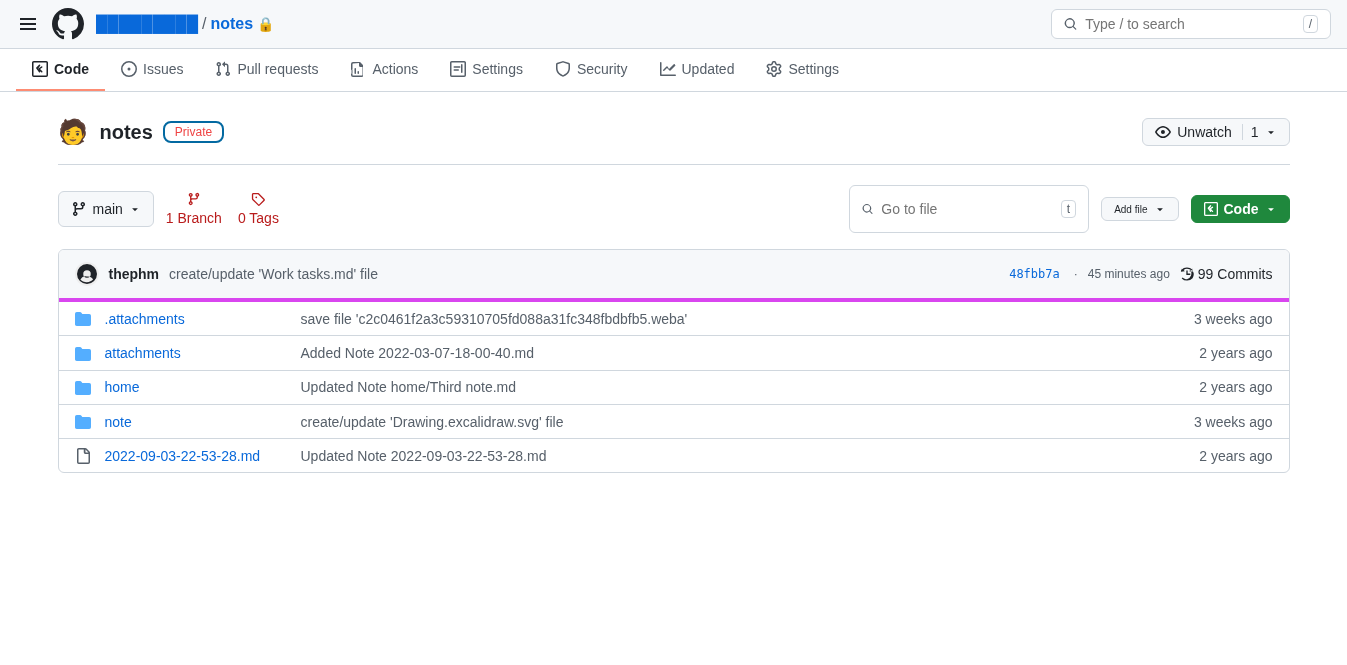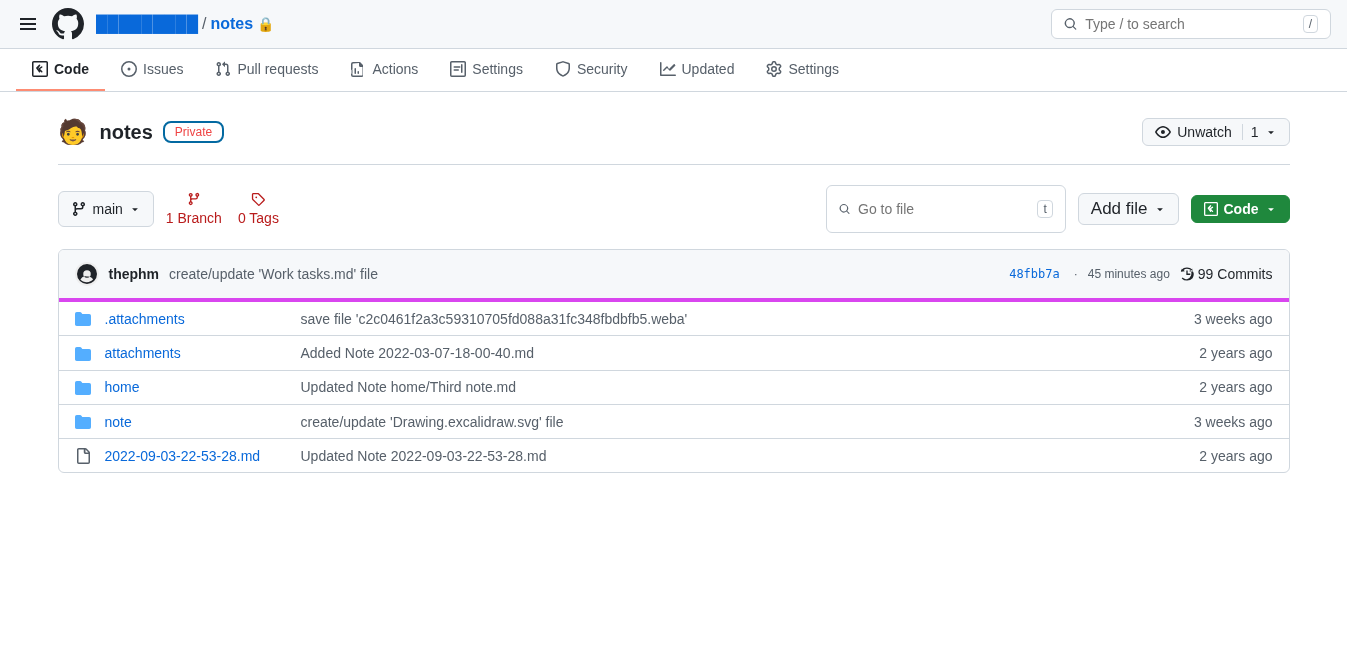--- a/index.html
+++ b/index.html
@@ -38,21 +38,21 @@
 
     
     .toolbar { display: flex; align-items: center; gap: 12px; margin-bottom: 16px; }
     .branch-btn { display: flex; align-items: center; gap: 6px; border: 1px solid #d0d7de; border-radius: 6px; padding: 9px 12px; font-size: 14px; cursor: pointer; background: #f6f8fa; }
     .branch-meta { display: flex; align-items: center; gap: 16px; color: #0969da; font-size: 14px; }
     .branch-meta a { color: #b91c1c; text-decoration: none; display: flex; align-items: center; gap: 4px; flex-direction: column; }
     .spacer { flex: 1; }
     .goto-file { display: flex; align-items: center; gap: 8px; border: 1px solid #d0d7de; border-radius: 6px; padding: 14px 12px; background: #fff; width: 240px; }
     .goto-file input { border: none; outline: none; background: transparent; color: #57606a; font-size: 14px; width: 100%; }
     .goto-shortcut { border: 1px solid #d0d7de; border-radius: 4px; padding: 1px 5px; font-size: 12px; color: #57606a; }
-    .add-file-btn { display: flex; align-items: center; gap: 6px; border: 1px solid #d0d7de; border-radius: 6px; padding: 5px 12px; font-size: 17px; cursor: pointer; background: #f6f8fa; }
+    .add-file-btn { display: flex; align-items: center; gap: 6px; border: 1px solid #d0d7de; border-radius: 6px; padding: 5px 12px; font-size: 10px; cursor: pointer; background: #f6f8fa; }
     .code-btn { display: flex; align-items: center; gap: 6px; border: 1px solid #1f883d; border-radius: 6px; padding: 5px 12px; font-size: 14px; cursor: pointer; background: #1f883d; color: #fff; font-weight: 600; }
 
     
     .file-table { border: 1px solid #d0d7de; border-radius: 6px; overflow: hidden; }
     .commit-bar { display: flex; align-items: center; gap: 10px; padding: 12px 16px; background: #f6f8fa; border-bottom: 4px solid #d946ef; }
     .commit-avatar { width: 24px; height: 24px; border-radius: 50%; background: #eee; display: flex; align-items: center; justify-content: center; }
     .commit-author { font-weight: 600; color: #1f2328; }
     .commit-message { color: #57606a; flex: 1; }
     .commit-sha { color: #0969da; font-size: 12px; font-family: monospace; }
     .commit-time { color: #57606a; font-size: 12px; }

